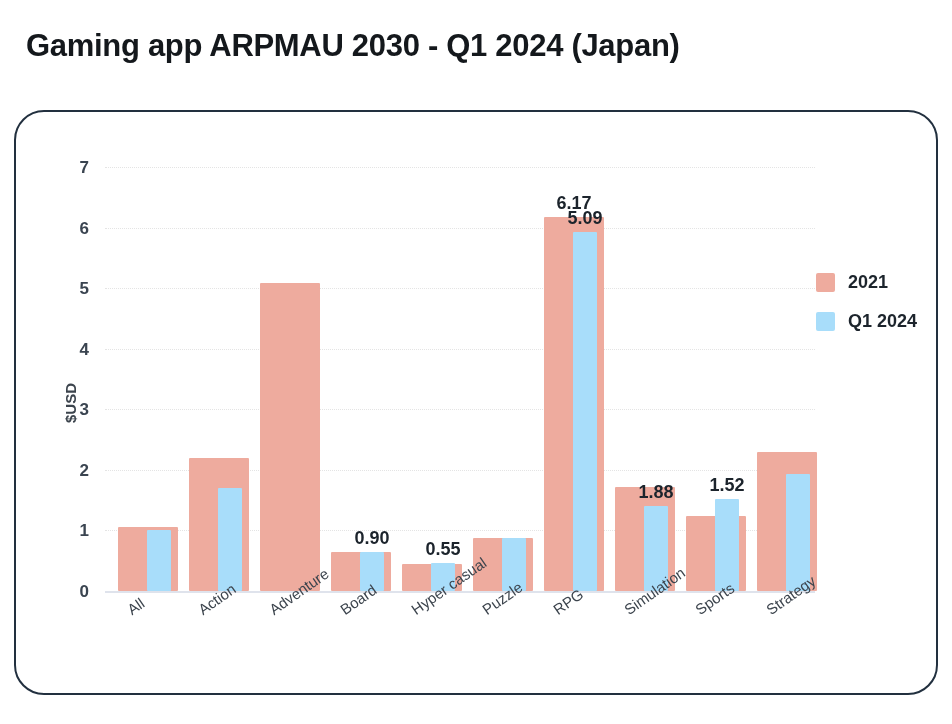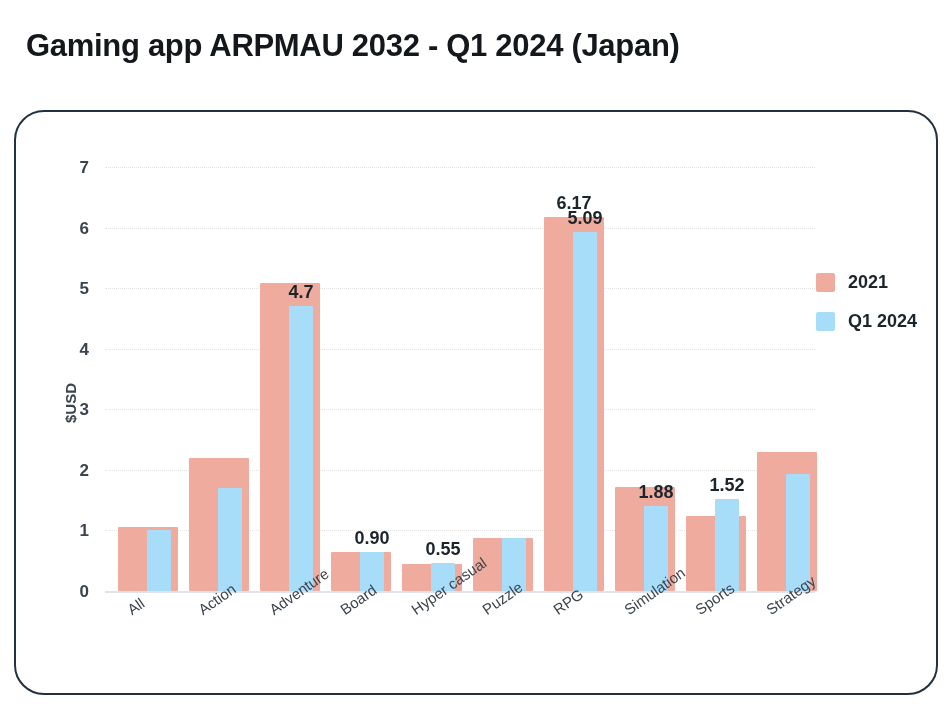--- a/index.html
+++ b/index.html
@@ -149,21 +149,21 @@
   .legend-label {
     font-size: 18px;
     font-weight: 600;
     color: #1c242c;
     white-space: nowrap;
   }
 </style>
 </head>
 <body>
 
-<div id="chart-title">Gaming app ARPMAU 2032 - Q1 2024 (Japan)</div>
+<div id="chart-title">Gaming app ARPMAU 2030 - Q1 2024 (Japan)</div>
 
 <div id="chart-card">
 
   <div id="y-axis-title">$USD</div>
 
   <div id="plot-area">
     <div id="gridlines">
         <div class="gridline baseline" style="top: 424px;"></div>
         <div class="gridline" style="top: 363.429px;"></div>
         <div class="gridline" style="top: 302.857px;"></div>
@@ -187,23 +187,20 @@
         <div class="group" style="left: 13px; width: 53px;">
           <div class="bar s2023" style="height: 63.6px; background: rgb(238, 171, 158);"></div>
           <div class="bar s2024" style="height: 60.5714px; background: rgb(168, 221, 250);"></div>
         </div>
         <div class="group" style="left: 84px; width: 53px;">
           <div class="bar s2023" style="height: 133.257px; background: rgb(238, 171, 158);"></div>
           <div class="bar s2024" style="height: 102.971px; background: rgb(168, 221, 250);"></div>
         </div>
         <div class="group" style="left: 155px; width: 53px;">
           <div class="bar s2023" style="height: 308.309px; background: rgb(238, 171, 158);"></div>
-          <div class="bar s2024" style="height: 284.686px; background: rgb(168, 221, 250);">
-            <div class="bar-label">4.7</div>
-          </div>
         </div>
         <div class="group" style="left: 226px; width: 53px;">
           <div class="bar s2023" style="height: 38.7657px; background: rgb(238, 171, 158);"></div>
           <div class="bar s2024" style="height: 39.3714px; background: rgb(168, 221, 250);">
             <div class="bar-label">0.90</div>
           </div>
         </div>
         <div class="group" style="left: 297px; width: 53px;">
           <div class="bar s2023" style="height: 27.2571px; background: rgb(238, 171, 158);"></div>
           <div class="bar s2024" style="height: 27.8629px; background: rgb(168, 221, 250);">

